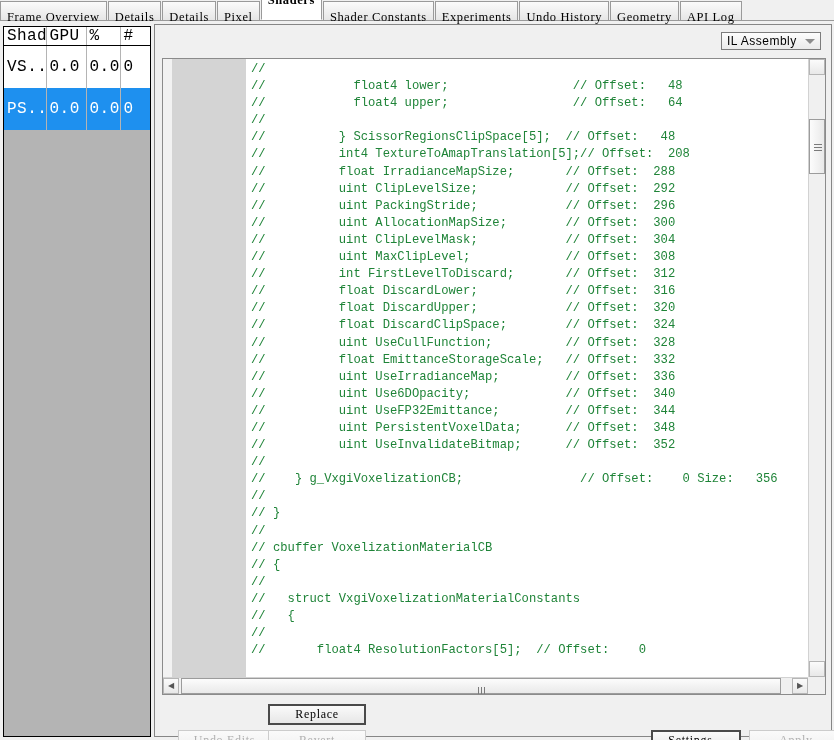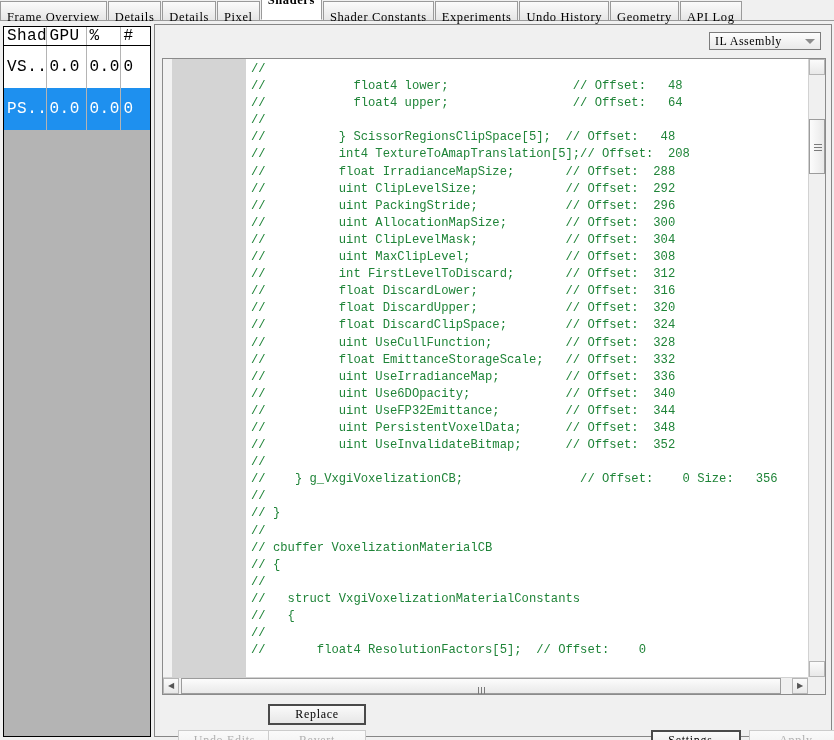--- a/index.html
+++ b/index.html
@@ -114,25 +114,25 @@
     box-sizing: border-box;
   }
   .toolbar-row {
     position: absolute;
     left: 0; top: 0;
     width: 100%; height: 30px;
   }
   .combo {
     position: absolute;
     right: 10px; top: 7px;
-    width: 112px; height: 18px;
+    width: 100px; height: 18px;
     background: linear-gradient(#fdfdfd, #eaeaea);
     border: 1px solid #7c7c7c;
     box-sizing: border-box;
-    font-family: Liberation Serif, serif;
+    font-family: Liberation Sans, sans-serif;
     font-size: 12px;
     letter-spacing: 0.5px;
     line-height: 16px;
     padding-left: 5px;
     color: #000;
     user-select: none;
   }
   .combo .arrow {
     position: absolute;
     right: 5px; top: 6px;

